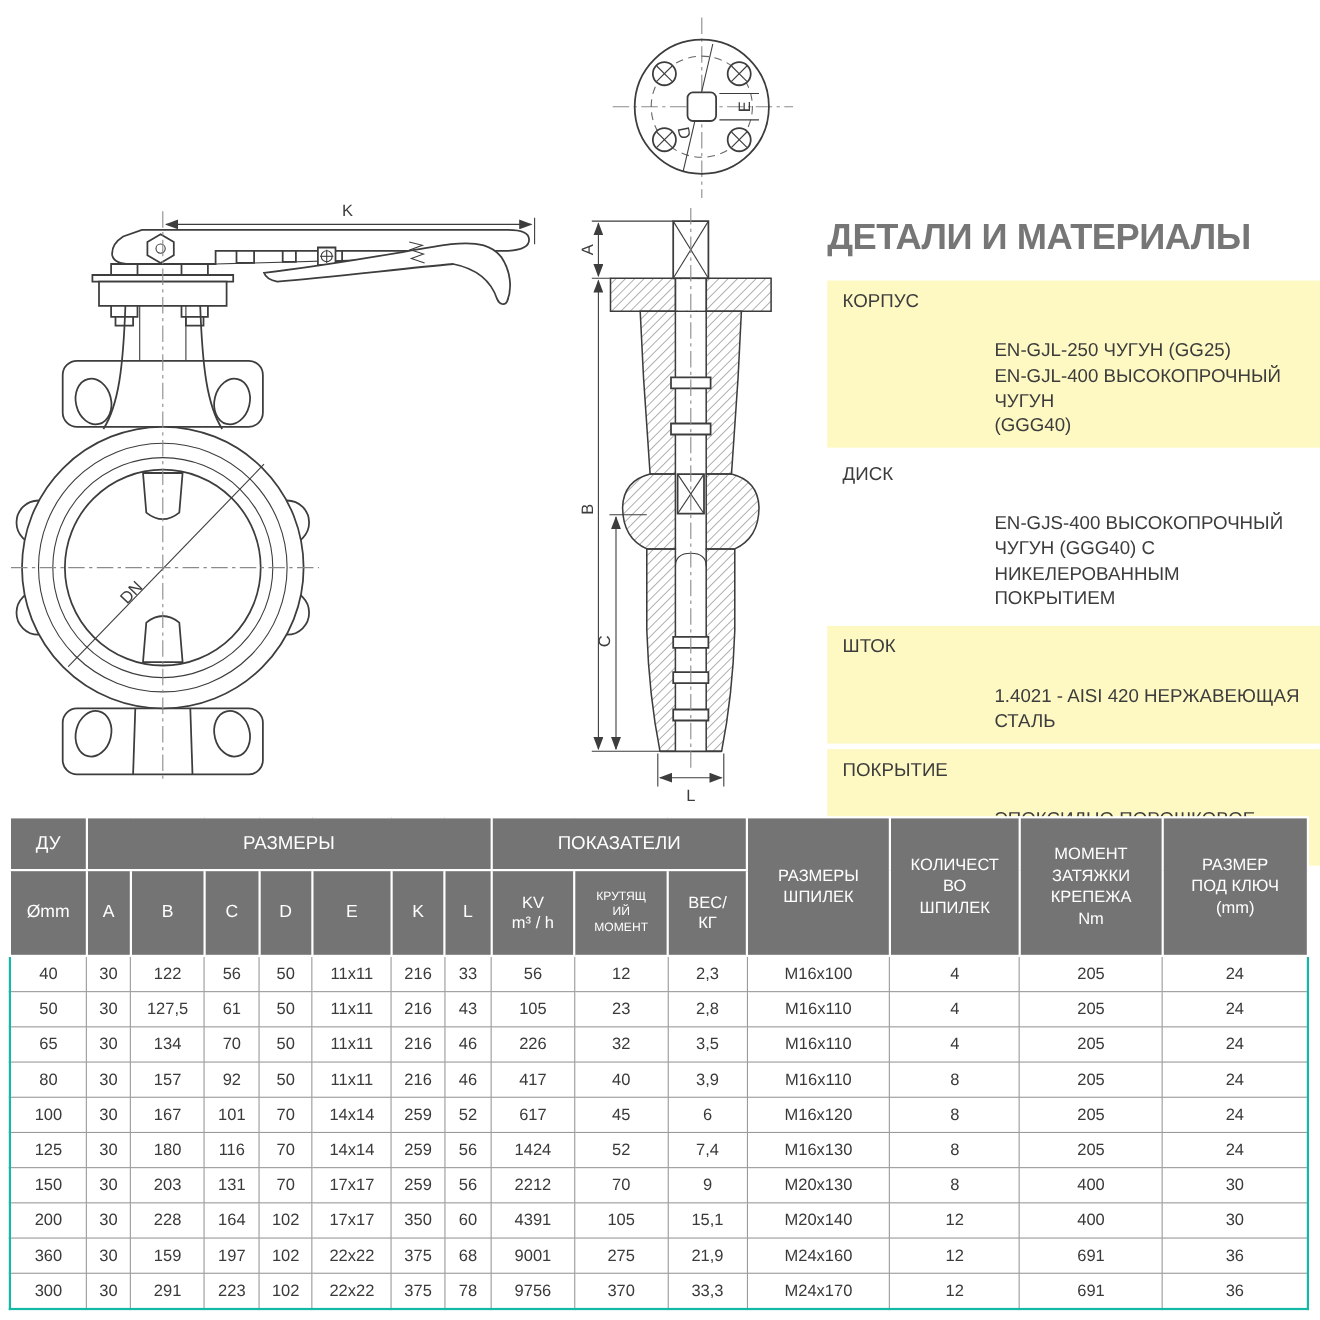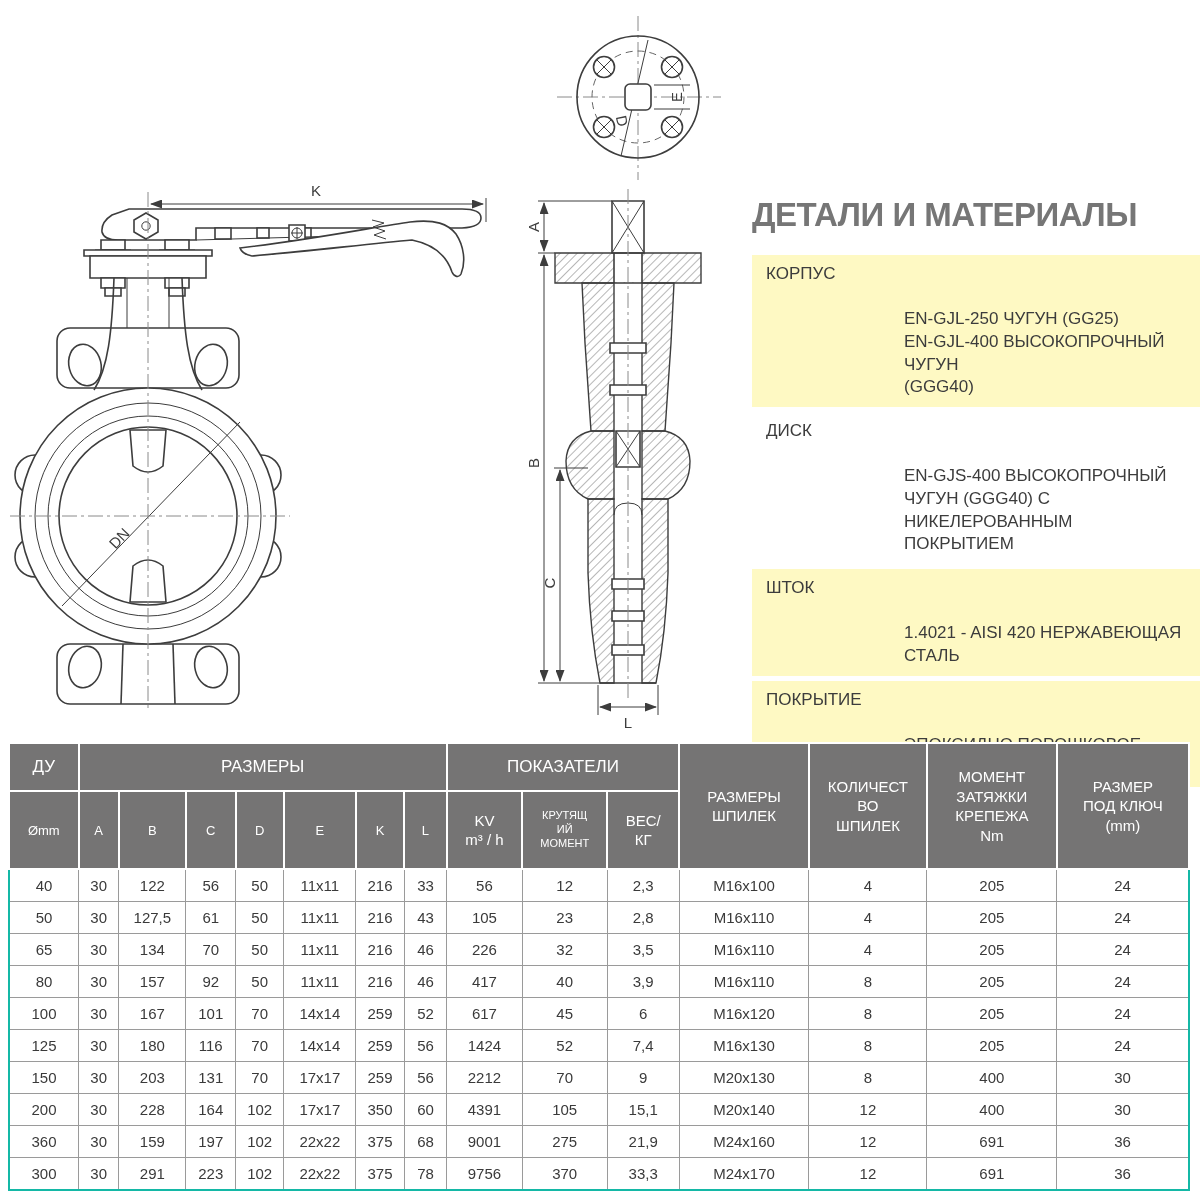--- a/index.html
+++ b/index.html
@@ -20,21 +20,21 @@
   .mat-label{width:138px;flex:0 0 138px;}
   .mat-value{flex:1;margin-top:45px;}
   .pre{white-space:pre-line;}
 
   
   #spec{position:absolute;left:8px;top:742px;width:1182px;}
   table.spec{width:100%;border-collapse:collapse;table-layout:fixed;border:2px solid #14b8a6;}
   table.spec th{background:#757474;color:#fff;font-weight:normal;border:2px solid #fff;
     text-align:center;vertical-align:middle;padding:2px 3px;}
   table.spec thead tr:first-child th{height:42px;font-size:17px;}
-  table.spec thead tr:last-child th{height:72px;font-size:13px;}
+  table.spec thead tr:last-child th{height:72px;font-size:16px;}
   th.small{font-size:11px !important;line-height:1.25;}
   th.mid{font-size:15px !important;line-height:1.3;}
   table.spec td{background:#fff;border:1px solid #9a9a9a;text-align:center;vertical-align:middle;
     height:31px;font-size:15px;color:#3a3a3a;padding:0 2px;}
   line,path,circle,rect,ellipse,polygon,polyline{vector-effect:non-scaling-stroke;}
   .cl{stroke:#8a8a8a;stroke-width:1;stroke-dasharray:15 4 3 4;fill:none;}
   .ln{stroke:#3d3d3d;stroke-width:1.6;fill:none;}
   .lnf{stroke:#3d3d3d;stroke-width:1.6;fill:#fff;}
   .thin{stroke:#3d3d3d;stroke-width:1;fill:none;}
   .dim{stroke:#3d3d3d;stroke-width:1;fill:none;}

